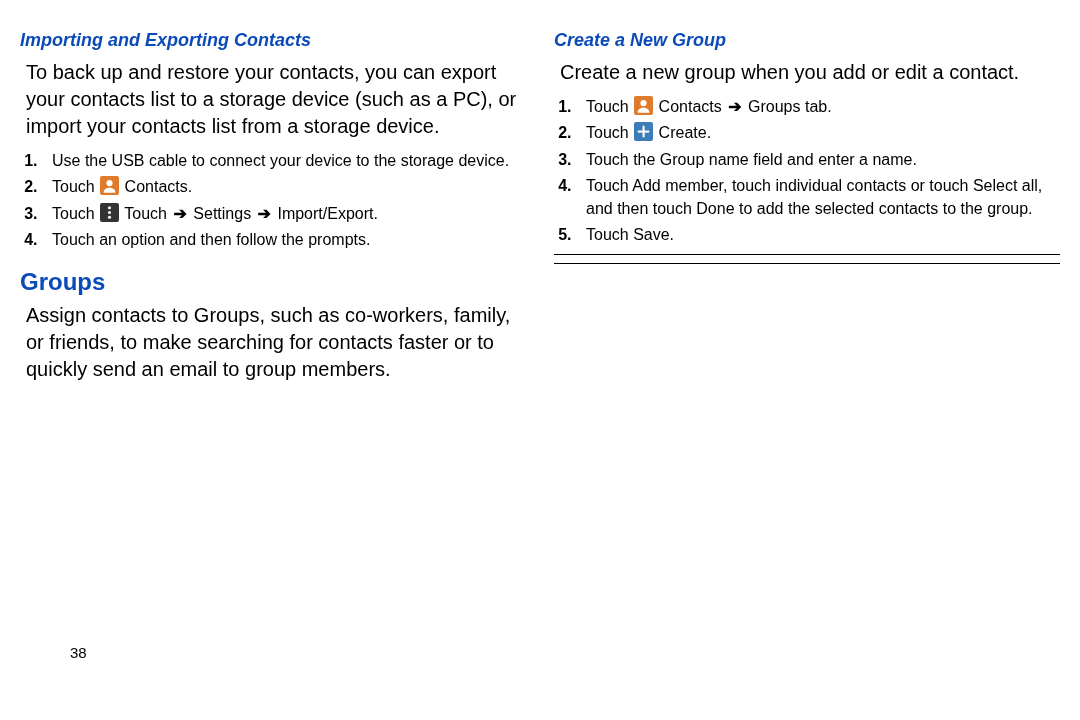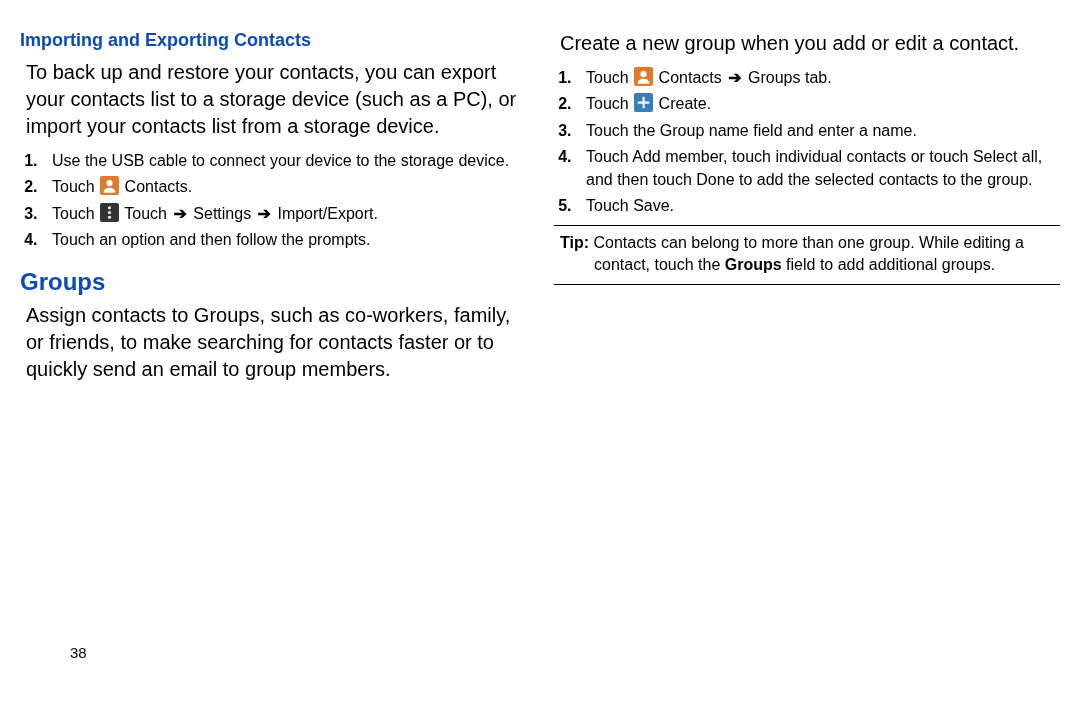--- a/index.html
+++ b/index.html
@@ -17,20 +17,21 @@
     padding: 30px 20px 0 20px;
     gap: 28px;
   }
   .col {
     flex: 1;
     min-width: 0;
   }
   .subhead {
     color: #0a4ab9;
     font-weight: bold;
+    font-style: italic;
     font-size: 18px;
     margin: 0 0 8px 0;
     font-family: Arial, Helvetica, sans-serif;
   }
   .bighead {
     color: #0a4ab9;
     font-weight: bold;
     font-size: 24px;
     margin: 16px 0 6px 0;
   }
@@ -137,20 +138,21 @@
         <b>Import/Export</b><span>.</span>
       </span></li>
       <li><span class="step-body">Touch an option and then follow the prompts.</span></li>
     </ol>
 
     <div class="bighead">Groups</div>
     <p class="body">Assign contacts to Groups, such as co-workers, family, or friends, to make searching for contacts faster or to quickly send an email to group members.</p>
   </div>
 
   <div class="col">
+    <div class="subhead">Create a New Group</div>
     <p class="body">Create a new group when you add or edit a contact.</p>
 
     <ol class="steps">
       <li><span class="step-body">
         <span>Touch </span>
         <span class="icon">
           <svg viewBox="0 0 20 20">
                 <rect x="0" y="0" width="20" height="20" rx="2" fill="#e07a2c"></rect>
                 <circle cx="10" cy="7.5" r="3.2" fill="#fff"></circle>
                 <path d="M3.8 17.5c0-3.4 2.8-5.2 6.2-5.2s6.2 1.8 6.2 5.2" fill="#fff"></path>
@@ -176,23 +178,18 @@
       </span></li>
       <li><span class="step-body">
         <span>Touch </span><b>Add member</b><span>, touch individual contacts or touch </span><b>Select all</b><span>, and then touch </span><b>Done</b><span> to add the selected contacts to the group.</span>
       </span></li>
       <li><span class="step-body">
         <span>Touch </span><b>Save</b><span>.</span>
       </span></li>
     </ol>
 
     <hr class="hr">
-    <div class="tip">
-      <span class="tip-body">
-        <b>Tip:</b><span> Contacts can belong to more than one group. While editing a contact, touch the </span><b>Groups</b><span> field to add additional groups.</span>
-      </span>
-    </div>
     <hr class="hr">
 
   </div>
 </div>
 
 <div class="pagenum">38</div>
 
 </body></html>

